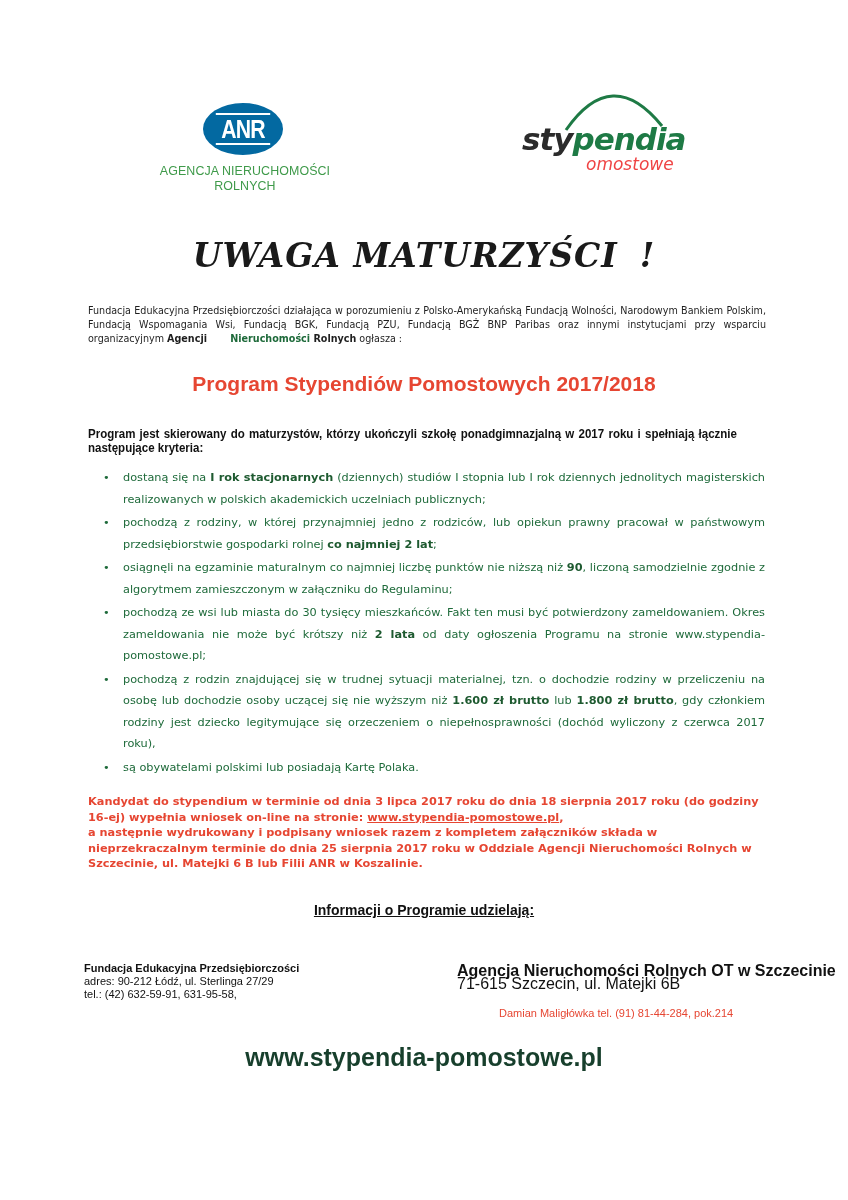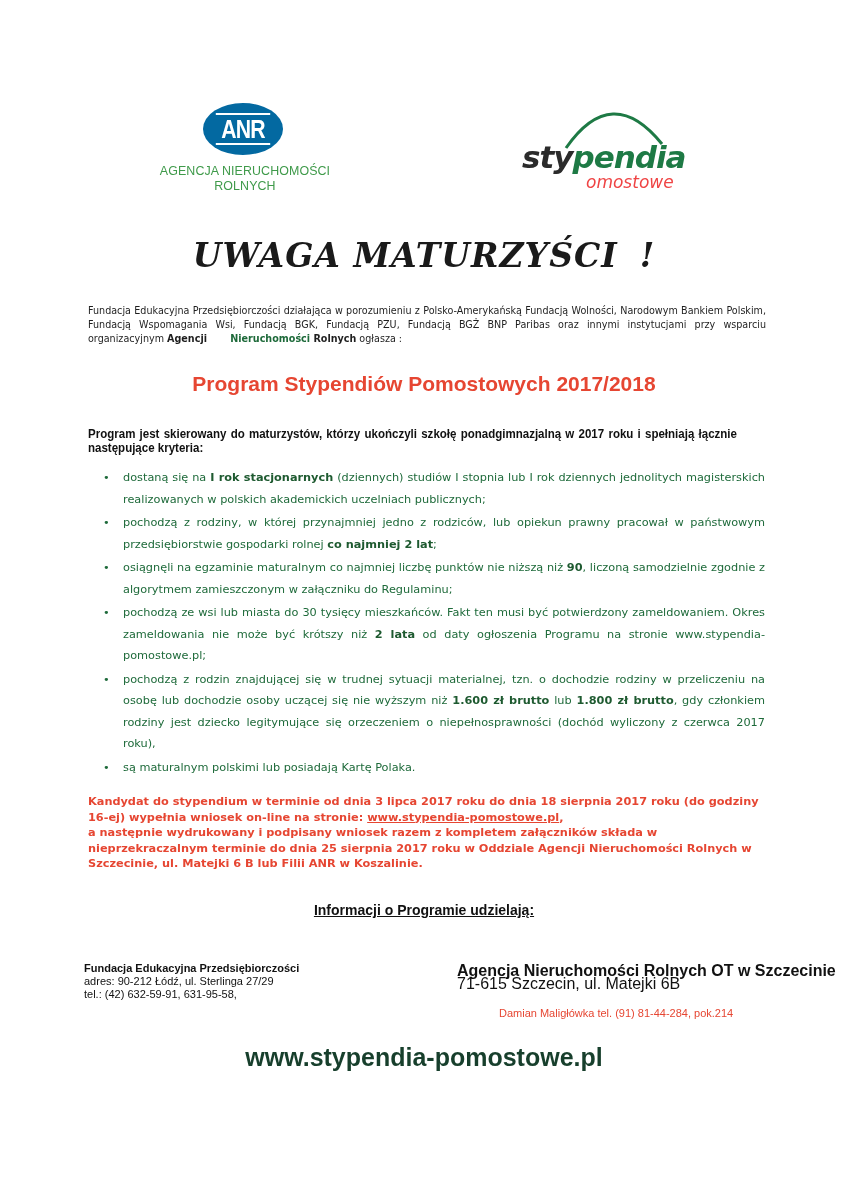--- a/index.html
+++ b/index.html
@@ -20,21 +20,21 @@
       display: flex; align-items: center; justify-content: center;
       color: #fff; font-family: "Liberation Sans", sans-serif; font-weight: bold; font-size: 25px;
       letter-spacing: -1px; transform: scaleX(0.85);
     }
     #anr-name {
       position: absolute; left: 0; top: 60px; width: 230px; text-align: center;
       font-family: "Liberation Sans", sans-serif; font-size: 13.5px; color: #3f9a4a; letter-spacing: 0.1px;
       transform: scaleX(0.92); transform-origin: center;
     }
     
-    #styp-logo { left: 520px; top: 100px; width: 180px; height: 90px; }
+    #styp-logo { left: 520px; top: 82px; width: 180px; height: 90px; }
     #styp-word {
       position: absolute; left: 2px; top: 42px;
       font-family: "DejaVu Sans", sans-serif; font-weight: bold; font-style: italic; font-size: 31px;
       letter-spacing: -1px; line-height: 1;
     }
     #styp-word .dark { color: #2b2b2b; }
     #styp-word .green { color: #1e7a45; }
     #styp-sub {
       position: absolute; left: 66px; top: 72px; color: #ef4444;
       font-family: "DejaVu Sans", sans-serif; font-weight: normal; font-style: italic; font-size: 17px;
@@ -130,21 +130,21 @@
 <div id="program-title" class="abs">Program Stypendiów Pomostowych 2017/2018</div>
 
 <div id="lead" class="abs">Program jest skierowany do maturzystów, którzy ukończyli szkołę ponadgimnazjalną w 2017 roku i spełniają łącznie następujące kryteria:</div>
 
 <ul id="criteria" class="abs">
   <li><span>dostaną się na </span><b>I rok stacjonarnych</b><span> (dziennych) studiów I stopnia lub I rok dziennych jednolitych magisterskich realizowanych w polskich akademickich uczelniach publicznych;</span></li>
   <li><span>pochodzą z rodziny, w której przynajmniej jedno z rodziców, lub opiekun prawny pracował w państwowym przedsiębiorstwie gospodarki rolnej </span><b>co najmniej 2 lat</b><span>;</span></li>
   <li><span>osiągnęli na egzaminie maturalnym co najmniej liczbę punktów nie niższą niż </span><b>90</b><span>, liczoną samodzielnie zgodnie z algorytmem zamieszczonym w załączniku do Regulaminu;</span></li>
   <li><span>pochodzą ze wsi lub miasta do 30 tysięcy mieszkańców. Fakt ten musi być potwierdzony zameldowaniem. Okres zameldowania nie może być krótszy niż </span><b>2 lata</b><span> od daty ogłoszenia Programu na stronie www.stypendia-pomostowe.pl;</span></li>
   <li><span>pochodzą z rodzin znajdującej się w trudnej sytuacji materialnej, tzn. o dochodzie rodziny w przeliczeniu na osobę lub dochodzie osoby uczącej się nie wyższym niż </span><b>1.600 zł brutto</b><span> lub </span><b>1.800 zł brutto</b><span>, gdy członkiem rodziny jest dziecko legitymujące się orzeczeniem o niepełnosprawności (dochód wyliczony z czerwca 2017 roku),</span></li>
-  <li><span>są maturalnym polskimi lub posiadają Kartę Polaka.</span></li>
+  <li><span>są obywatelami polskimi lub posiadają Kartę Polaka.</span></li>
 </ul>
 
 <div id="deadline" class="abs">
   <span>Kandydat do stypendium w terminie od dnia 3 lipca 2017 roku do dnia 18 sierpnia 2017 roku (do godziny 16-ej) wypełnia wniosek on-line na stronie: </span><a>www.stypendia-pomostowe.pl</a><span>,</span><br>
   <span>a następnie wydrukowany i podpisany wniosek razem z kompletem załączników składa w nieprzekraczalnym terminie do dnia 25 sierpnia 2017 roku w Oddziale Agencji Nieruchomości Rolnych w Szczecinie, ul. Matejki 6 B lub Filii ANR w Koszalinie.</span>
 </div>
 
 <div id="info-header" class="abs">Informacji o Programie udzielają:</div>
 
 <div id="contact-left" class="abs">

